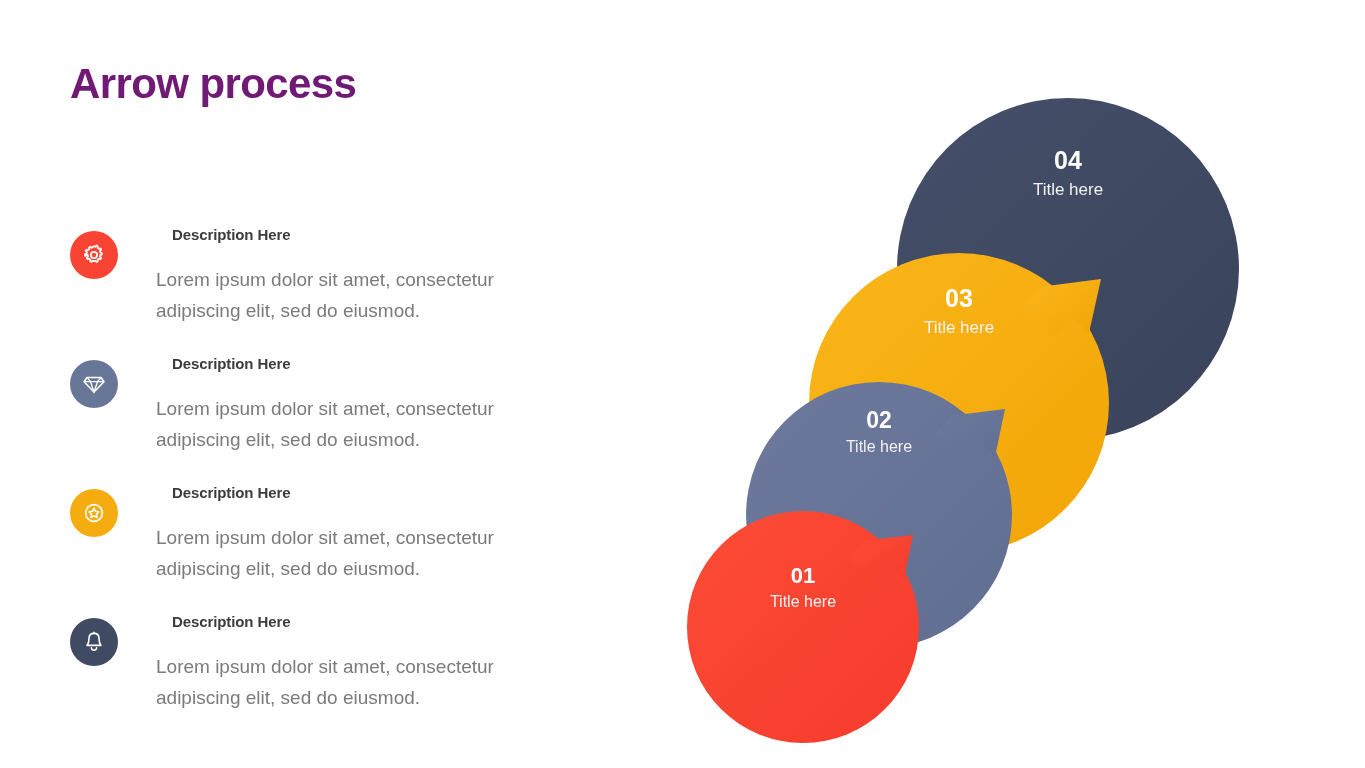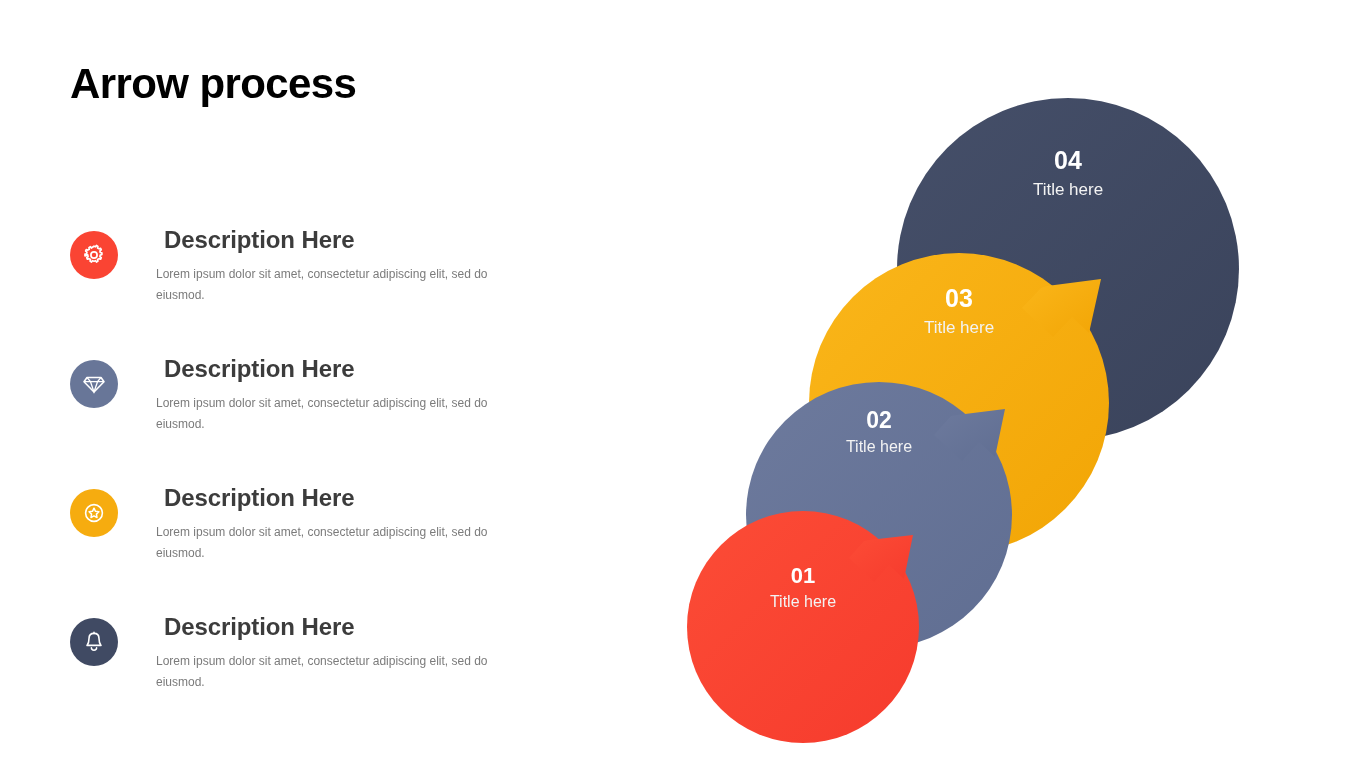--- a/index.html
+++ b/index.html
@@ -27,21 +27,21 @@
   .left-col {
     position: absolute;
     left: 70px;
     top: 62px;
     width: 520px;
   }
 
   .page-title {
     font-size: 42px;
     font-weight: 700;
-    color: #000000;
+    color: #701a75;
     letter-spacing: -0.6px;
     line-height: 1.06;
     margin: 0;
     white-space: nowrap;
   }
 
   .page-subtitle {
     font-size: 13.5px;
     font-weight: 400;
     color: #c9c9c9;
@@ -72,34 +72,34 @@
     width: 48px;
     height: 48px;
     border-radius: 50%;
     display: flex;
     align-items: center;
     justify-content: center;
   }
   .item-icon svg { display: block; }
 
   .item-title {
-    font-size: 24px;
+    font-size: 15px;
     font-weight: 700;
     color: #3c3c3c;
     letter-spacing: -0.1px;
-    margin: 13px 0 0 8px;
+    margin: 13px 0 0 16px;
     line-height: 1.1;
   }
 
   .item-body {
-    font-size: 12px;
+    font-size: 19px;
     font-weight: 400;
     color: #7b7b7b;
     line-height: 1.68;
-    margin: 11px 0 0 0;
+    margin: 20px 0 0 0;
     max-width: 350px;
   }
 
   
   .diagram {
     position: absolute;
     left: 655px;
     top: 65px;
     width: 640px;
     height: 690px;

